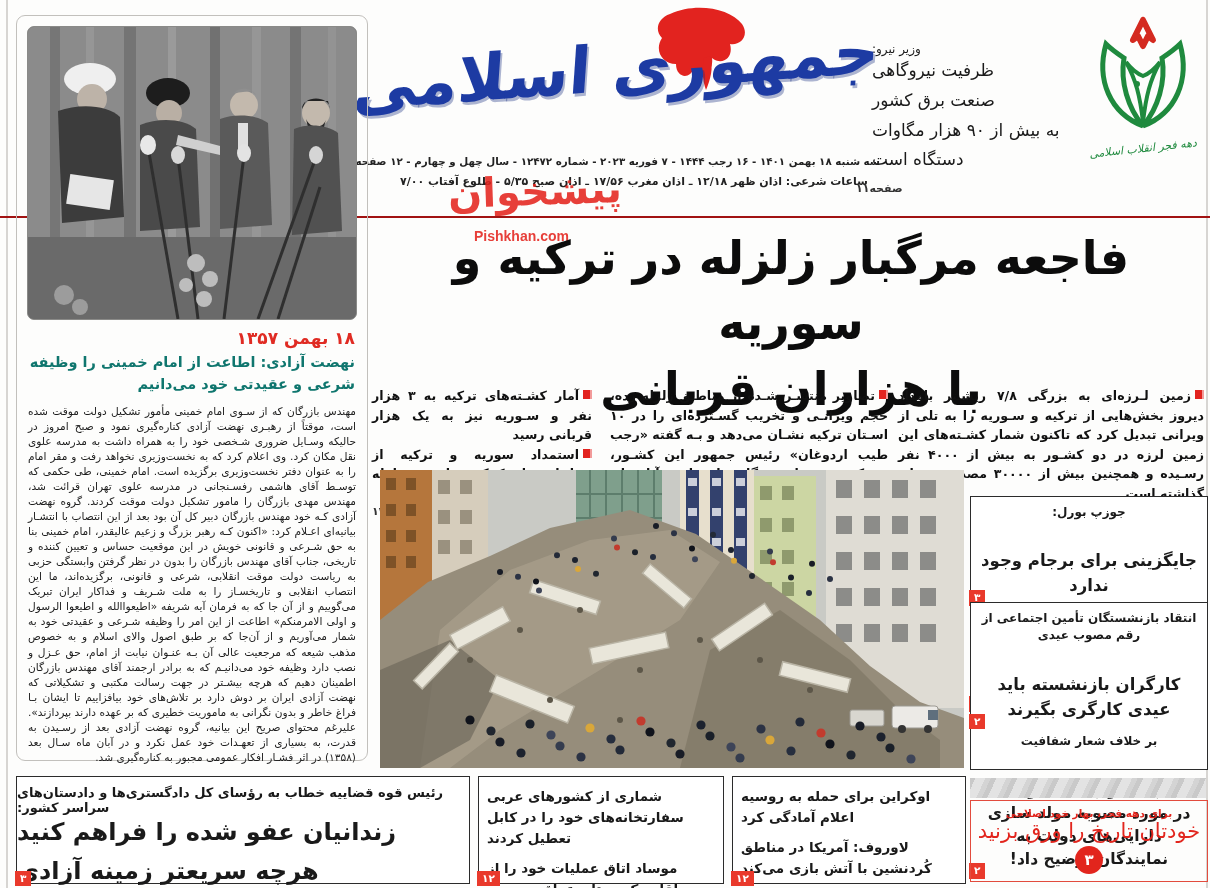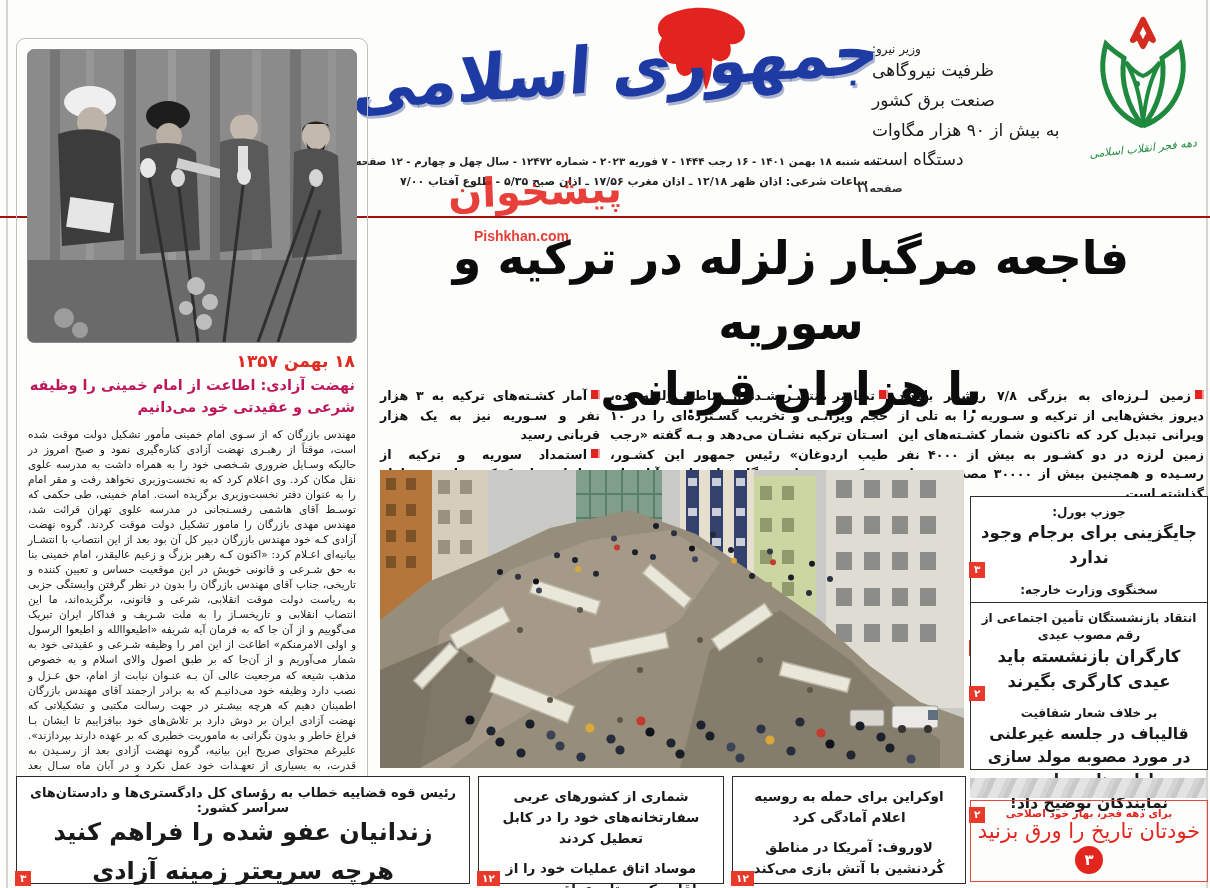--- a/index.html
+++ b/index.html
@@ -16,44 +16,44 @@
   
   .minister{width:210px;text-align:left;font-weight:normal;}
   .minister .kick{font-size:12px;}
   .minister .ln{font-size:17px;line-height:1.75;}
   .pageref{font-size:11px;font-weight:bold;color:#333;}
   .logo-caption{font-size:11px;color:#1f8a3e;text-align:center;transform:rotate(-6deg);font-style:italic;}
   
   .leftcol{border:1px solid #c2c0bc;border-radius:9px;}
   .oldphoto{border:1px solid #8a8a88;border-radius:7px;overflow:hidden;background:#777;}
   .red-date{color:#e02b23;font-weight:bold;font-size:17px;}
-  .red-sub{color:#be185d;font-weight:bold;font-size:14.5px;line-height:1.5;}
+  .red-sub{color:#0f766e;font-weight:bold;font-size:14.5px;line-height:1.5;}
   .article{font-size:10.6px;line-height:1.42;text-align:justify;color:#1c1c1c;}
   
   .headline{font-weight:bold;color:#0c0c0c;text-align:center;font-size:46px;line-height:1.42;letter-spacing:-1px;}
   
   .subhead{font-size:12.6px;font-weight:bold;line-height:1.55;text-align:justify;color:#111;}
   .bullet{display:inline-block;width:9px;height:9px;background:#e2231f;margin-left:4px;
           vertical-align:1px;box-shadow:inset -2px 0 0 rgba(255,255,255,.55);}
   
   .rbox{border:1.6px solid #2b2b2b;background:#fff;}
   .rit{position:relative;text-align:center;padding:7px 10px 4px;}
   .rit .kick{font-size:12px;font-weight:bold;line-height:1.45;}
-  .rit .ttl{font-size:16.5px;font-weight:bold;line-height:1.5;}
+  .rit .ttl{font-size:16.5px;font-weight:bold;line-height:1.5;margin-top:28px;}
   .badge{position:absolute;background:#e9392b;color:#fff;font-size:10.5px;font-weight:bold;
          padding:2px 5px 3px;line-height:1;}
   .b-left{left:-2px;bottom:-3px;}
   .graystrip{background:repeating-linear-gradient(115deg,#c9c9c9 0 5px,#e3e3e3 5px 14px,#d4d4d4 14px 19px);}
   .promo{border:1.4px solid #e24b3d;text-align:center;}
   .promo .kick{color:#e2251d;font-size:10.5px;font-weight:bold;}
   .promo .ttl{color:#e2251d;font-size:21px;font-weight:normal;}
   .promo .circ{width:28px;height:28px;border-radius:50%;background:#e2251d;color:#fff;font-weight:bold;
       font-size:15px;line-height:28px;margin:3px auto 0;text-align:center;}
   
-  .bbox{border:1.6px solid #2b2b2b;background:#fff;position:absolute;text-align:center;}
+  .bbox{border:1.6px solid #2b2b2b;background:#fff;position:absolute;text-align:left;}
   .bbox .kick{font-size:13px;font-weight:bold;margin-top:8px;}
   .bbox .big{font-size:24px;font-weight:bold;line-height:1.45;margin-top:4px;}
   .bbox .med{font-size:13.5px;font-weight:bold;line-height:1.55;margin-top:9px;}
 </style>
 </head>
 <body>
 
 <div class="page">
 
   <div class="edge" style="left:6px"></div>
@@ -88,21 +88,21 @@
   </div>
   <div class="abs dateline" style="left:388px;top:152px;width:492px">
     <div style="font-size:10.3px">سه شنبه ۱۸ بهمن ۱۴۰۱ - ۱۶ رجب ۱۴۴۴ - ۷ فوریه ۲۰۲۳ - شماره ۱۲۴۷۲ - سال چهل و چهارم - ۱۲ صفحه - ۳۰۰۰ تومان</div>
     <div>ساعات شرعی: اذان ظهر ۱۲/۱۸ ـ اذان مغرب ۱۷/۵۶ ـ اذان صبح ۵/۳۵ - طلوع آفتاب ۷/۰۰</div>
   </div>
   <div class="red-rule" style="top:216px"></div>
 
   <div class="abs wm" style="left:448px;top:168px;font-size:40px;transform:rotate(-2deg)">پیشخوان</div>
   <div class="abs wm" style="left:474px;top:228px;font-size:14px;font-family:'Liberation Sans',sans-serif;direction:ltr">Pishkhan.com</div>
 
-  <div class="abs leftcol" style="left:16px;top:38px;width:350px;height:744px">
+  <div class="abs leftcol" style="left:16px;top:15px;width:350px;height:744px">
 
     <div class="abs oldphoto" style="left:10px;top:10px;width:328px;height:292px" title="عکس تاریخی چهار نفر نشسته با میکروفن">
       <svg width="328" height="292" viewBox="0 0 328 292">
         <rect width="328" height="292" fill="#7c7c7c"></rect>
         <g opacity=".9">
           <rect x="0" y="0" width="328" height="210" fill="#8d8d8d"></rect>
           <rect x="22" y="0" width="10" height="210" fill="#767676"></rect>
             <rect x="58" y="0" width="8" height="210" fill="#9a9a9a"></rect>
           <rect x="96" y="0" width="12" height="210" fill="#747474"></rect>
             <rect x="140" y="0" width="8" height="210" fill="#9e9e9e"></rect>
@@ -166,21 +166,21 @@
     <div>فاجعه مرگبار زلزله در ترکیه و سوریه</div>
     <div>با هزاران قربانی</div>
   </div>
 
   <div class="abs subhead" style="left:898px;top:386px;width:306px">
     <span class="bullet"></span><span>زمین لـرزه‌ای به بزرگی ۷/۸ ریشـتر بامداد دیروز بخش‌هایی از ترکیه و سـوریه را به تلی از ویرانی تبدیل کرد که تاکنون شمار کشـته‌های این زمین لرزه در دو کشـور به بیش از ۴۰۰۰ نفر رسـیده و همچنین بیش از ۳۰۰۰۰ مصدوم برجای گذاشته است</span>
   </div>
   <div class="abs subhead" style="left:610px;top:386px;width:278px">
     <span class="bullet"></span><span>تصاویر منتشـر شـده از مناطـق زلزله زده، حجم ویرانـی و تخریب گسـترده‌ای را در ۱۰ اسـتان ترکیه نشـان می‌دهد و بـه گفته «رجب طیب اردوغان» رئیس جمهور این کشـور، نزدیک به ۳ هزار دستگاه ساختمان و آپارتمان در این حادثه فرو ریخته‌اند</span>
   </div>
-  <div class="abs subhead" style="left:380px;top:386px;width:220px">
+  <div class="abs subhead" style="left:372px;top:386px;width:220px">
     <div><span class="bullet"></span><span>آمار کشـته‌های ترکیه به ۳ هزار نفر و سـوریه نیز به یک هزار قربانی رسید</span></div>
     <div><span class="bullet"></span><span>استمداد سوریه و ترکیه از جهانیان برای کمک رسانی به زلزله زدگان</span></div>
     <div class="pageref" style="text-align:left">صفحه۱۲</div>
   </div>
 
   <div class="abs" style="left:380px;top:470px;width:584px;height:298px;overflow:hidden" title="آوار ساختمان‌های فروریخته و امدادگران در ترکیه">
     <svg width="584" height="298" viewBox="0 0 584 298">
       <rect width="584" height="298" fill="#c9cac5"></rect>
 
       <rect x="0" y="0" width="52" height="160" fill="#b5763c"></rect>

